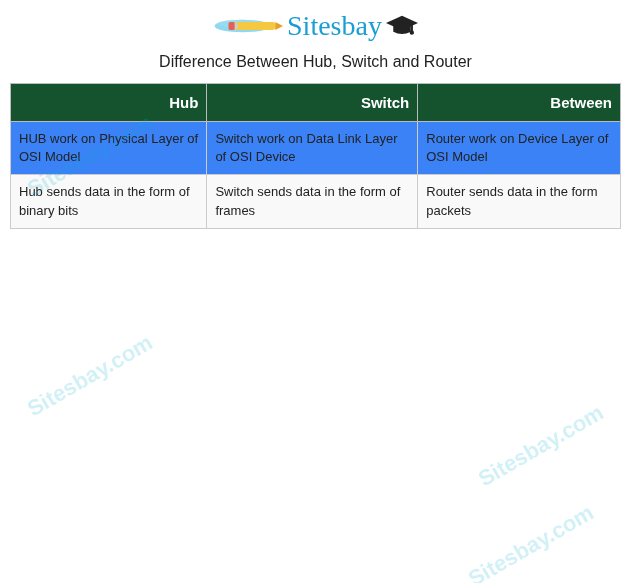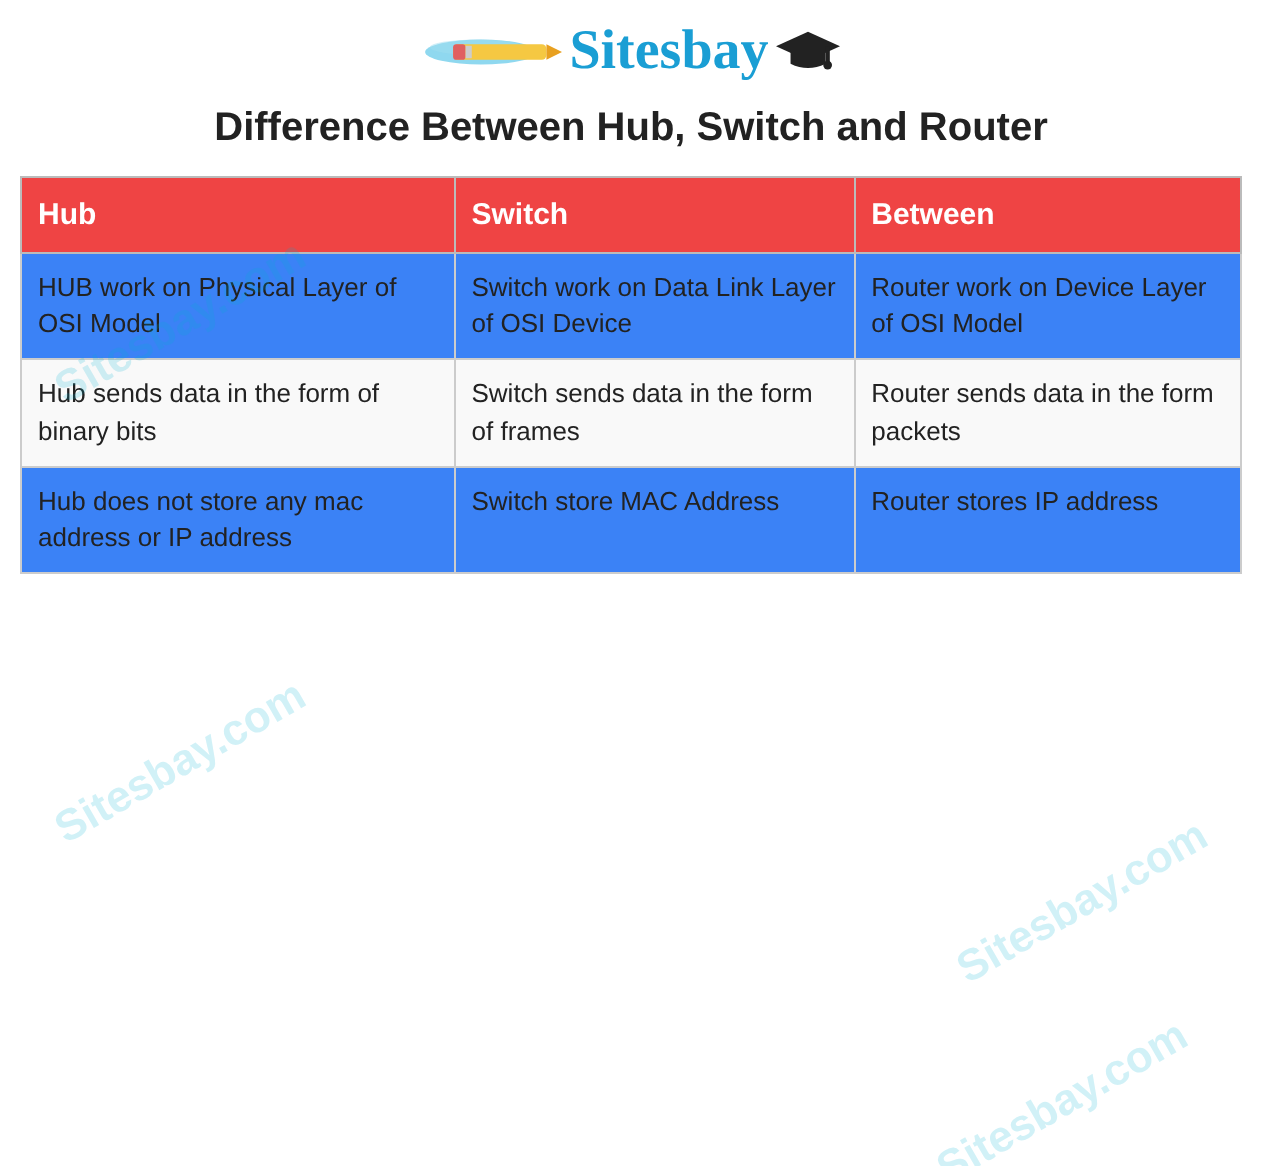--- a/index.html
+++ b/index.html
@@ -23,47 +23,47 @@
       display: inline-flex;
       align-items: center;
       gap: 4px;
     }
     .logo-pencil {
       width: 70px;
       height: 28px;
     }
     .logo-text {
       font-size: 28px;
-      font-weight: bold;
+      font-weight: normal;
       color: #1a9ed4;
       font-family: Georgia, serif;
     }
     .logo-cap {
       width: 32px;
       height: 28px;
     }
     .page-title {
       text-align: center;
-      font-size: 20px;
-      font-weight: bold;
+      font-size: 16px;
+      font-weight: normal;
       margin-bottom: 12px;
       color: #222;
     }
     .comparison-table {
       width: 100%;
       border-collapse: collapse;
       border: 1px solid #bbb;
     }
     .comparison-table th {
-      background-color: #ef4444;
+      background-color: #14532d;
       color: #fff;
       font-weight: bold;
       font-size: 15px;
       padding: 10px 8px;
-      text-align: left;
+      text-align: right;
       border: 1px solid #bbb;
     }
     .comparison-table td {
       padding: 8px 8px;
       border: 1px solid #ccc;
       vertical-align: top;
       line-height: 1.4;
       background: #3b82f6;
     }
     .comparison-table tr:nth-child(even) td {
@@ -138,22 +138,17 @@
       <tr>
             <td>HUB work on Physical Layer of OSI Model</td>
             <td>Switch work on Data Link Layer of OSI Device</td>
             <td>Router work on Device Layer of OSI Model</td>
           </tr>
           <tr>
             <td>Hub sends data in the form of binary bits</td>
             <td>Switch sends data in the form of frames</td>
             <td>Router sends data in the form packets</td>
           </tr>
-          <tr>
-            <td>Hub does not store any mac address or IP address</td>
-            <td>Switch store MAC Address</td>
-            <td>Router stores IP address</td>
-          </tr>
         </tbody>
     </table>
   </div>
 
 </div>
 
 </body></html>

